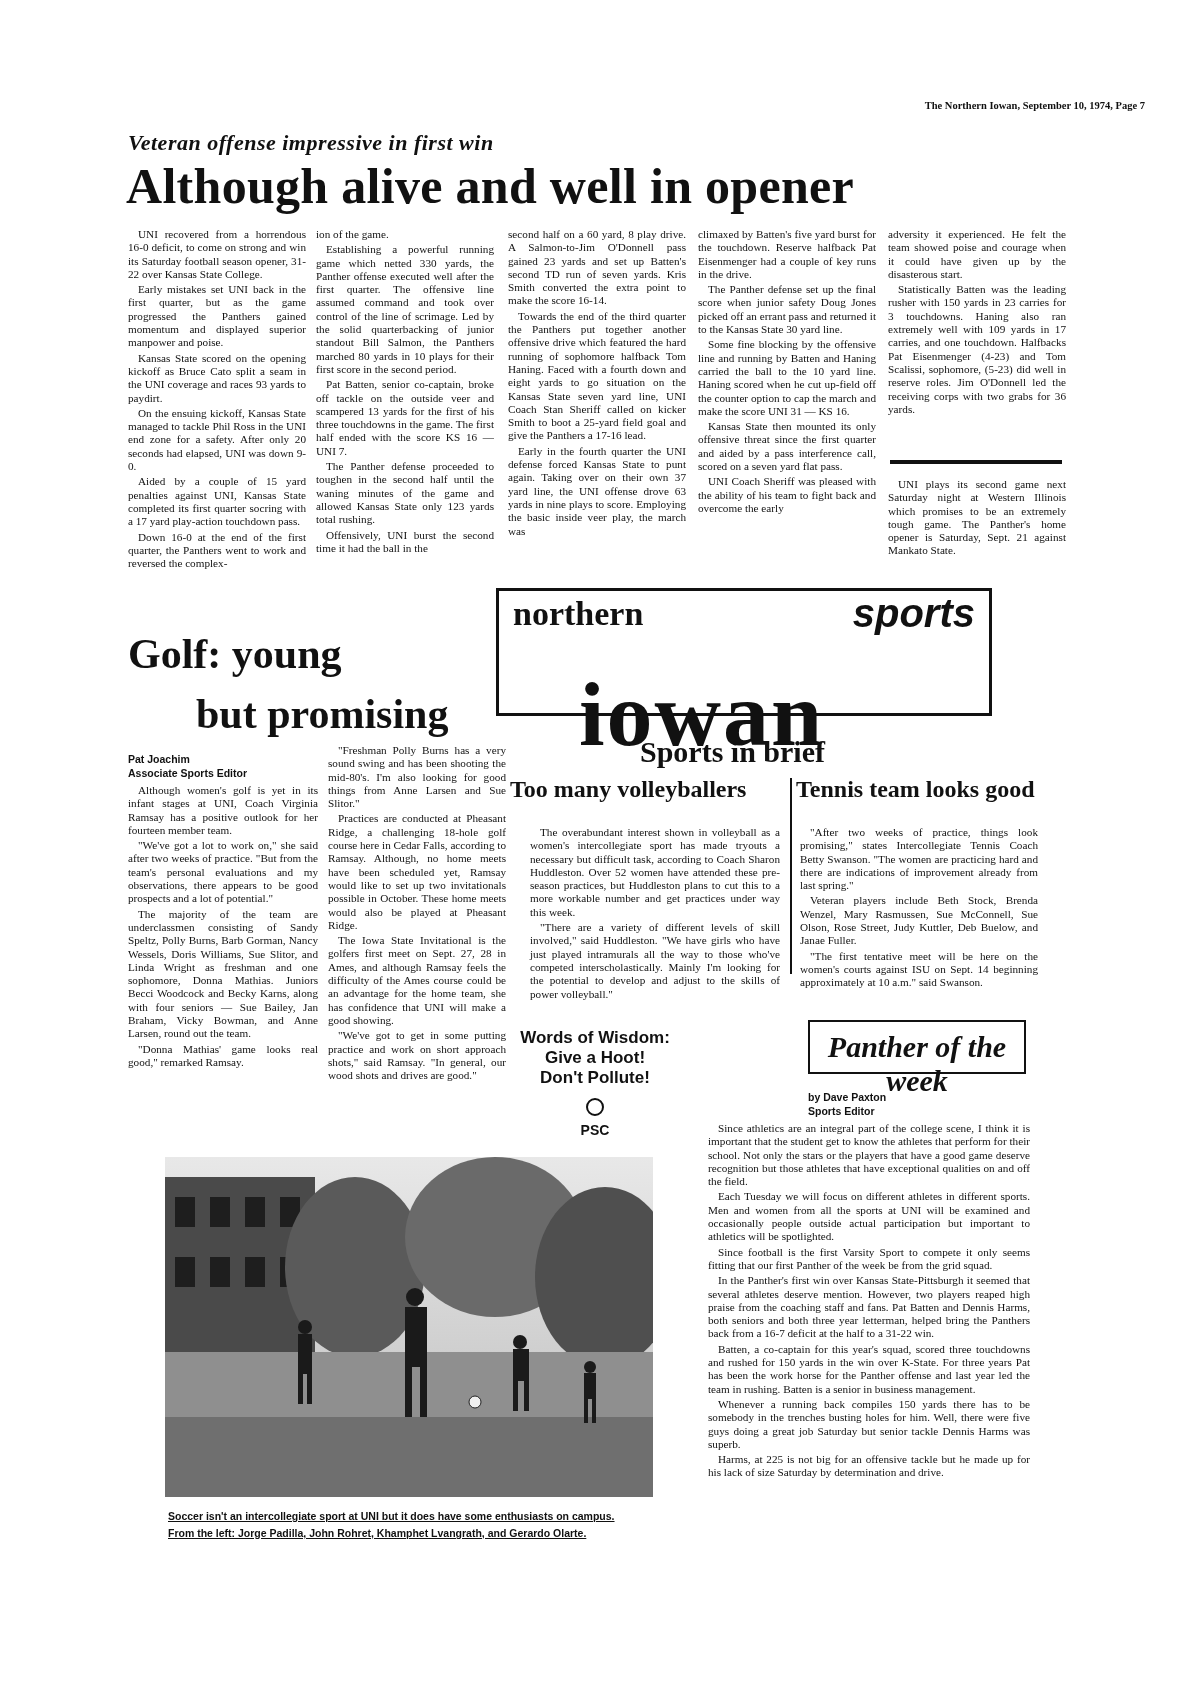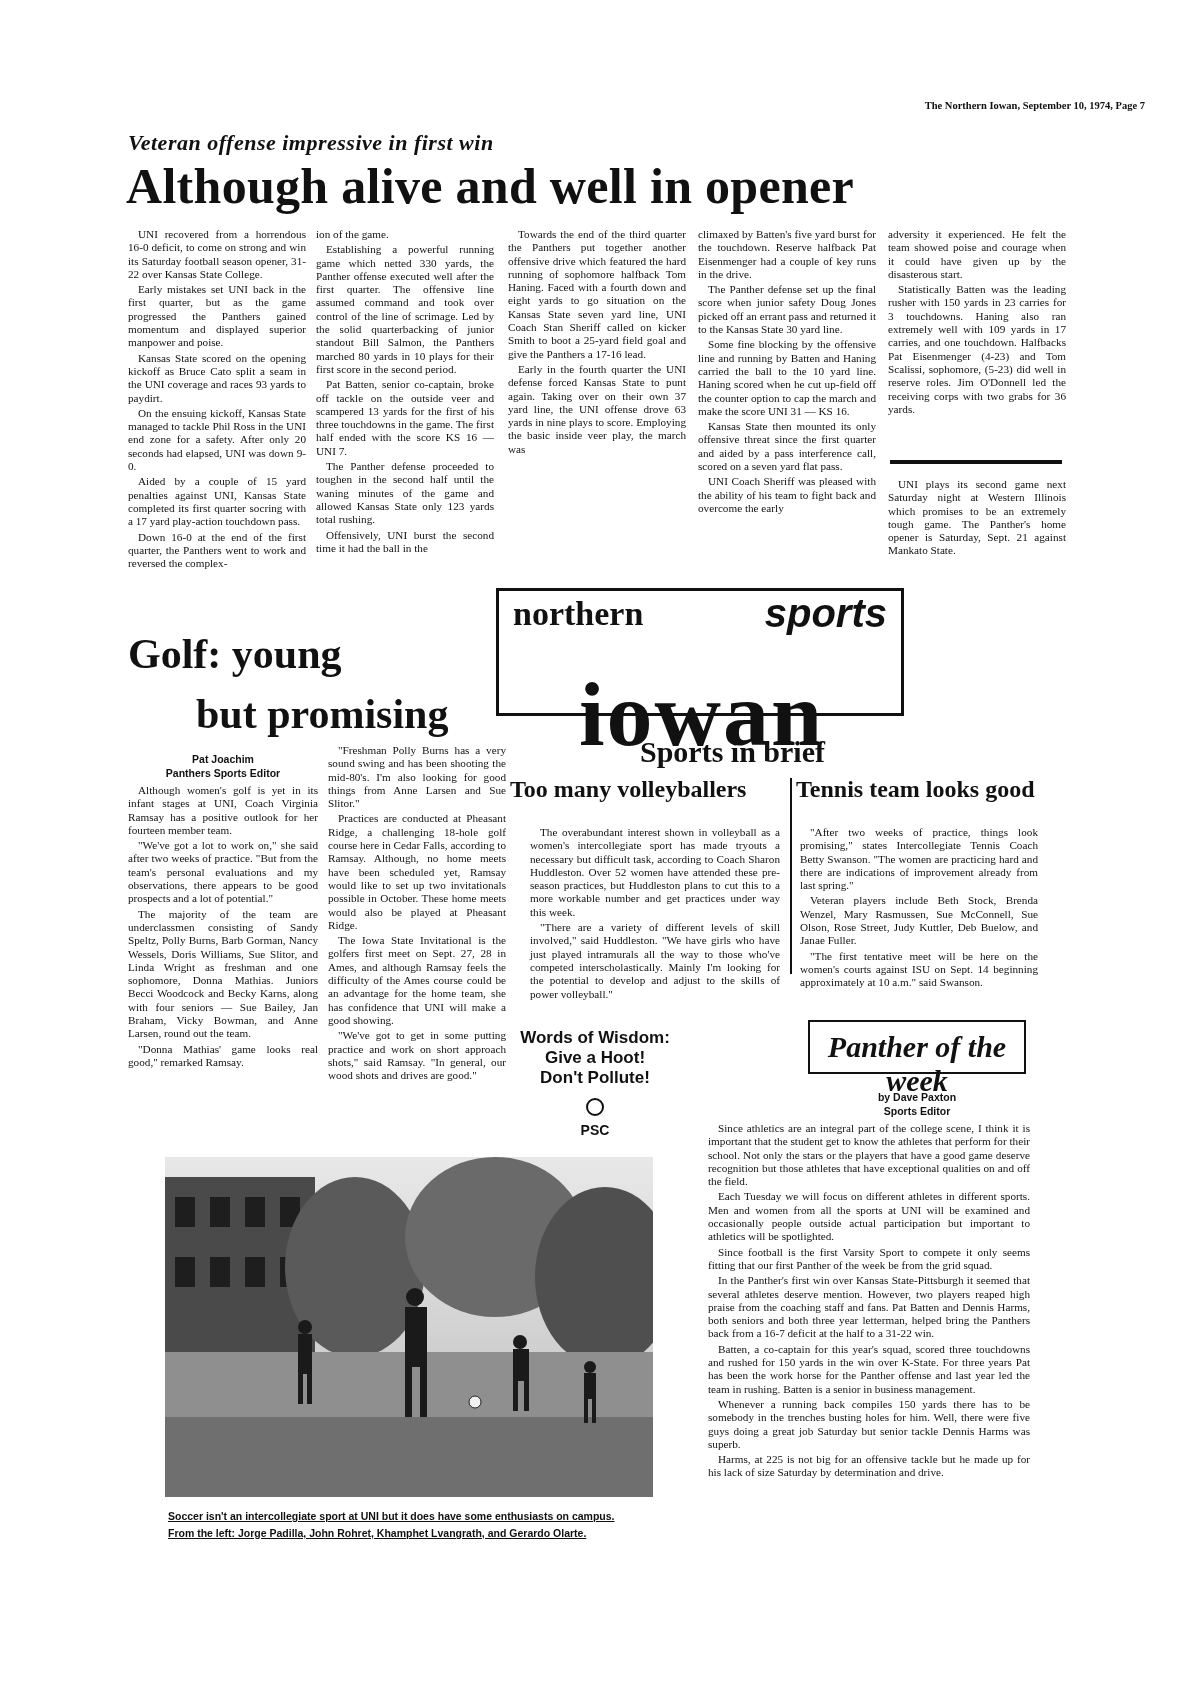--- a/index.html
+++ b/index.html
@@ -6,22 +6,22 @@
   html, body { width: 1200px; height: 1700px; background: #ffffff; overflow: hidden; }
   body { position: relative; font-family: "Liberation Serif", serif; color: #111; }
   .abs { position: absolute; }
   .folio { right: 55px; top: 100px; font-size: 10.5px; font-family: "Liberation Serif", serif; font-weight: bold; text-align: center; }
   .kicker { left: 128px; top: 130px; font-size: 22px; font-style: italic; font-weight: bold; letter-spacing: 0.5px; }
   .headline { left: 126px; top: 157px; font-size: 50px; font-weight: bold; letter-spacing: 0.3px; }
   .col { font-size: 11.2px; line-height: 13.3px; text-align: justify; font-family: "Liberation Serif", serif; }
   .col p { text-indent: 10px; margin-bottom: 2px; }
   .golf-head1 { left: 128px; top: 630px; font-size: 42px; font-weight: bold; }
   .golf-head2 { left: 196px; top: 690px; font-size: 42px; font-weight: bold; }
-  .byline { text-align: center; font-family: "Liberation Sans", sans-serif; font-size: 10.5px; font-weight: bold; line-height: 14px; }
-  .masthead { left: 496px; top: 588px; width: 408px; height: 128px; border: 3px solid #111; }
+  .byline { font-family: "Liberation Sans", sans-serif; font-size: 10.5px; font-weight: bold; line-height: 14px; }
+  .masthead { left: 496px; top: 588px; width: 496px; height: 128px; border: 3px solid #111; }
   .mast-northern { position: absolute; left: 14px; top: 4px; font-size: 34px; font-weight: bold; font-family: "Liberation Serif", serif; }
   .mast-sports { position: absolute; right: 14px; top: 0px; font-size: 40px; font-weight: bold; font-style: italic; font-family: "Liberation Sans", sans-serif; }
   .mast-iowan { position: absolute; left: 80px; top: 40px; font-size: 92px; font-weight: bold; font-family: "Liberation Serif", serif; line-height: 86px; letter-spacing: 2px; margin-top: 40px; }
   .brief-title { left: 640px; top: 735px; font-size: 30px; font-weight: bold; }
   .sub-head { font-size: 24px; font-weight: bold; }
   .vrule { width: 2px; background: #111; }
   .hrule { height: 4px; background: #111; }
   .ad { left: 520px; top: 1028px; width: 150px; text-align: center; font-family: "Liberation Sans", sans-serif; font-weight: bold; font-size: 17px; line-height: 20px; }
   .psc { margin: 10px auto 0; font-size: 14px; font-weight: bold; display: flex; align-items: center; justify-content: center; gap: 4px; flex-direction: column; }
   .psc-seal { width: 18px; height: 18px; border: 2px solid #111; border-radius: 50%; display: inline-block; }
@@ -47,20 +47,21 @@
   <p>Down 16-0 at the end of the first quarter, the Panthers went to work and reversed the complex-</p>
 </div>
 <div class="abs col" style="left:316px; top:228px; width:178px;">
   <p style="text-indent:0">ion of the game.</p>
   <p>Establishing a powerful running game which netted 330 yards, the Panther offense executed well after the first quarter. The offensive line assumed command and took over control of the line of scrimage. Led by the solid quarterbacking of junior standout Bill Salmon, the Panthers marched 80 yards in 10 plays for their first score in the second period.</p>
   <p>Pat Batten, senior co-captain, broke off tackle on the outside veer and scampered 13 yards for the first of his three touchdowns in the game. The first half ended with the score KS 16 — UNI 7.</p>
   <p>The Panther defense proceeded to toughen in the second half until the waning minutes of the game and allowed Kansas State only 123 yards total rushing.</p>
   <p>Offensively, UNI burst the second time it had the ball in the</p>
 </div>
 <div class="abs col" style="left:508px; top:228px; width:178px;">
+  <p style="text-indent:0">second half on a 60 yard, 8 play drive. A Salmon-to-Jim O'Donnell pass gained 23 yards and set up Batten's second TD run of seven yards. Kris Smith converted the extra point to make the score 16-14.</p>
   <p>Towards the end of the third quarter the Panthers put together another offensive drive which featured the hard running of sophomore halfback Tom Haning. Faced with a fourth down and eight yards to go situation on the Kansas State seven yard line, UNI Coach Stan Sheriff called on kicker Smith to boot a 25-yard field goal and give the Panthers a 17-16 lead.</p>
   <p>Early in the fourth quarter the UNI defense forced Kansas State to punt again. Taking over on their own 37 yard line, the UNI offense drove 63 yards in nine plays to score. Employing the basic inside veer play, the march was</p>
 </div>
 <div class="abs col" style="left:698px; top:228px; width:178px;">
   <p style="text-indent:0">climaxed by Batten's five yard burst for the touchdown. Reserve halfback Pat Eisenmenger had a couple of key runs in the drive.</p>
   <p>The Panther defense set up the final score when junior safety Doug Jones picked off an errant pass and returned it to the Kansas State 30 yard line.</p>
   <p>Some fine blocking by the offensive line and running by Batten and Haning carried the ball to the 10 yard line. Haning scored when he cut up-field off the counter option to cap the march and make the score UNI 31 — KS 16.</p>
   <p>Kansas State then mounted its only offensive threat since the first quarter and aided by a pass interference call, scored on a seven yard flat pass.</p>
   <p>UNI Coach Sheriff was pleased with the ability of his team to fight back and overcome the early</p>
 </div>
@@ -77,21 +78,21 @@
   <span class="mast-northern">northern</span>
   <span class="mast-sports">sports</span>
   <span class="mast-iowan">iowan</span>
 </div>
 
 <div class="abs golf-head1">Golf: young</div>
 <div class="abs golf-head2">but promising</div>
 
 <div class="abs" style="left:128px; top:752px; width:190px;">
   <div class="byline">Pat Joachim</div>
-  <div class="byline">Panthers Sports Editor</div>
+  <div class="byline">Associate Sports Editor</div>
 </div>
 <div class="abs col" style="left:128px; top:784px; width:190px;">
   <p>Although women's golf is yet in its infant stages at UNI, Coach Virginia Ramsay has a positive outlook for her fourteen member team.</p>
   <p>"We've got a lot to work on," she said after two weeks of practice. "But from the team's personal evaluations and my observations, there appears to be good prospects and a lot of potential."</p>
   <p>The majority of the team are underclassmen consisting of Sandy Speltz, Polly Burns, Barb Gorman, Nancy Wessels, Doris Williams, Sue Slitor, and Linda Wright as freshman and one sophomore, Donna Mathias. Juniors Becci Woodcock and Becky Karns, along with four seniors — Sue Bailey, Jan Braham, Vicky Bowman, and Anne Larsen, round out the team.</p>
   <p>"Donna Mathias' game looks real good," remarked Ramsay.</p>
 </div>
 <div class="abs col" style="left:328px; top:744px; width:178px;">
   <p>"Freshman Polly Burns has a very sound swing and has been shooting the mid-80's. I'm also looking for good things from Anne Larsen and Sue Slitor."</p>
   <p>Practices are conducted at Pheasant Ridge, a challenging 18-hole golf course here in Cedar Falls, according to Ramsay. Although, no home meets have been scheduled yet, Ramsay would like to set up two invitationals possible in October. These home meets would also be played at Pheasant Ridge.</p>

